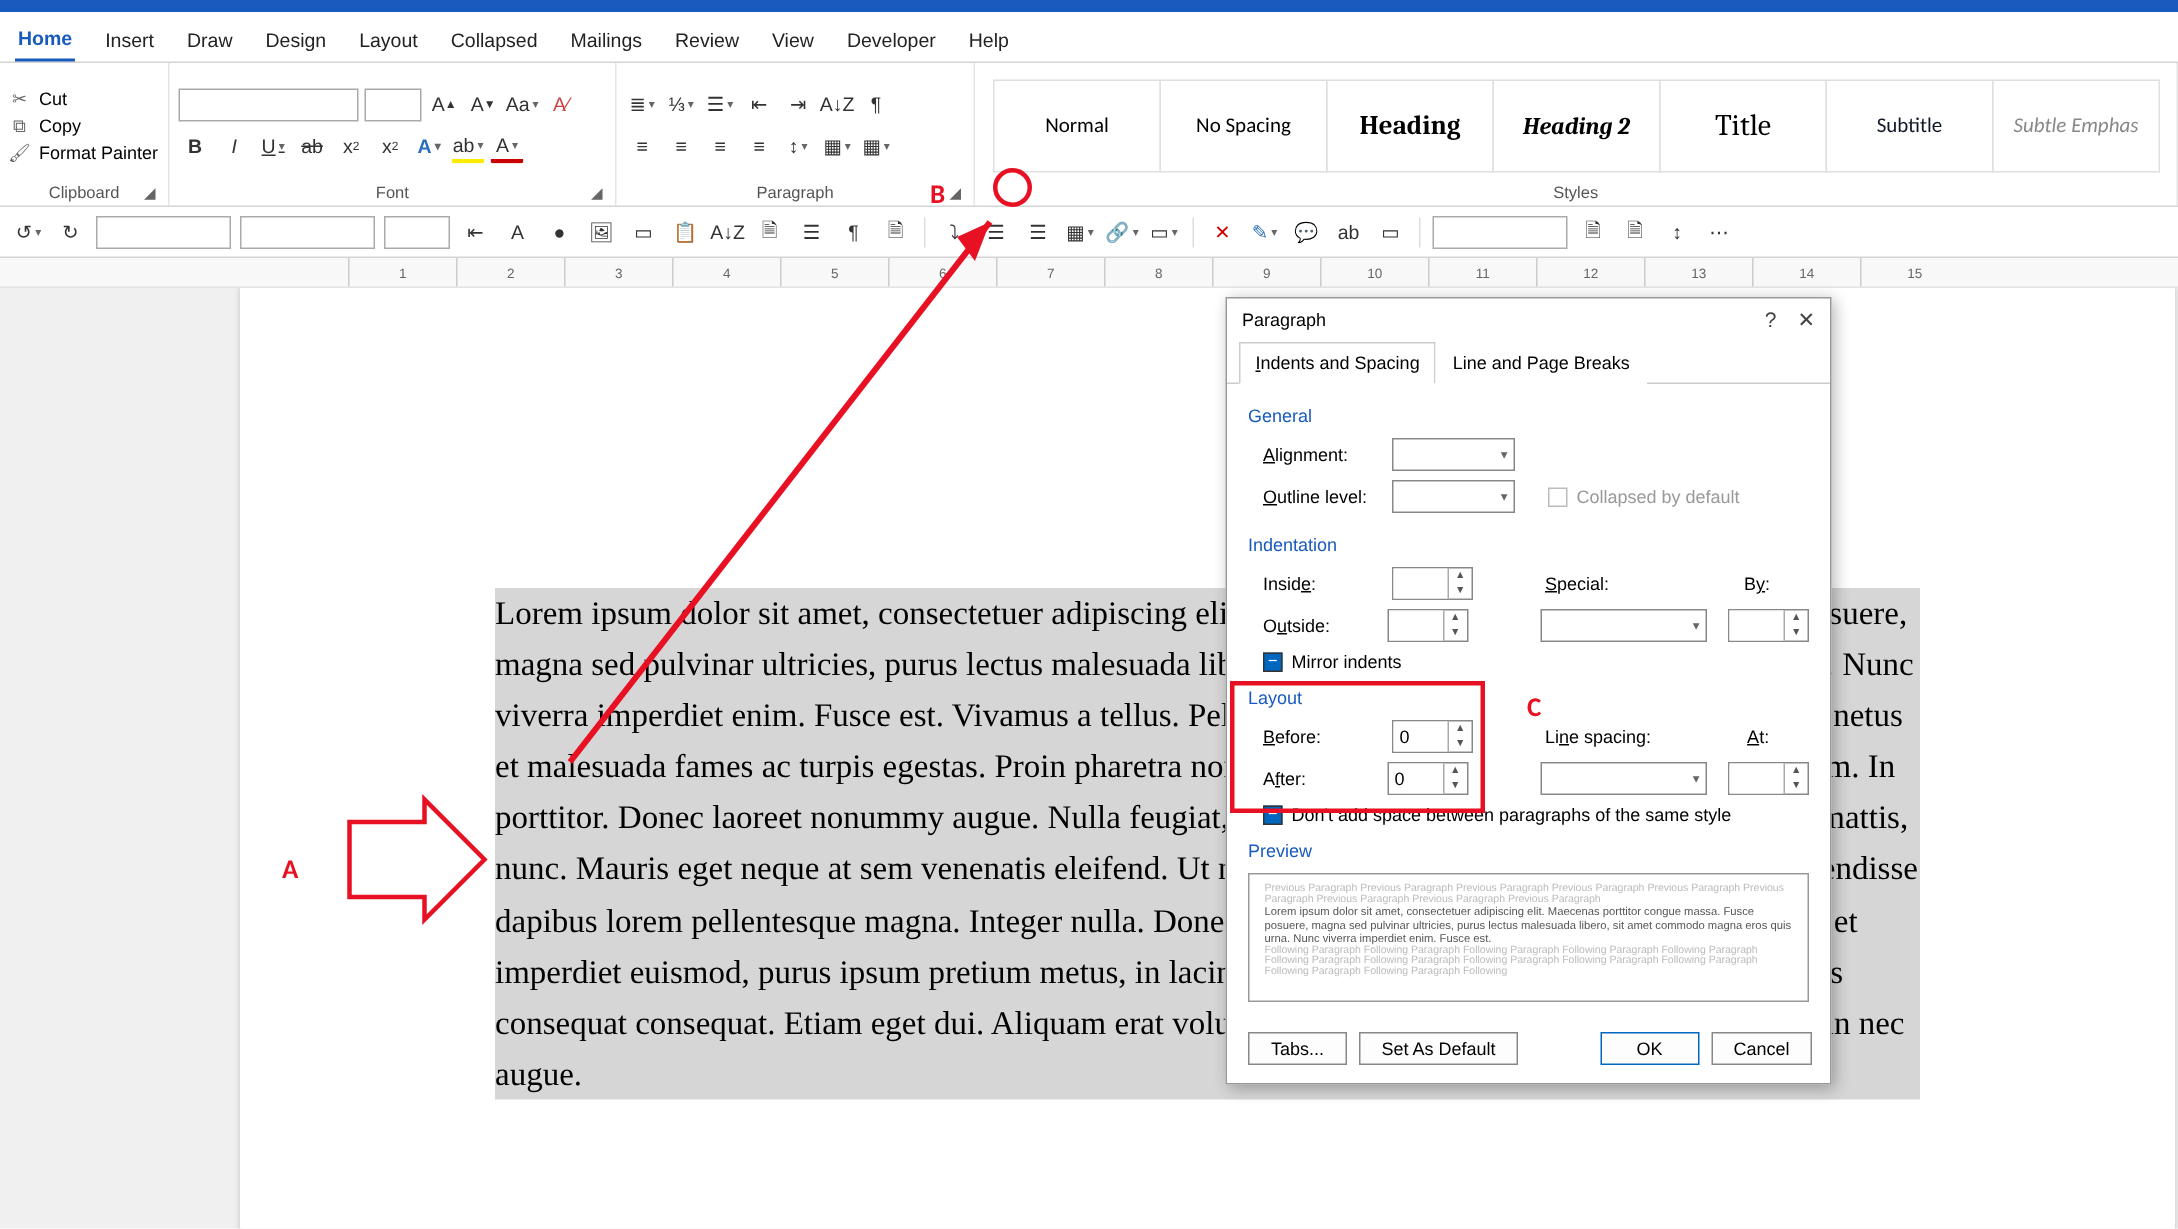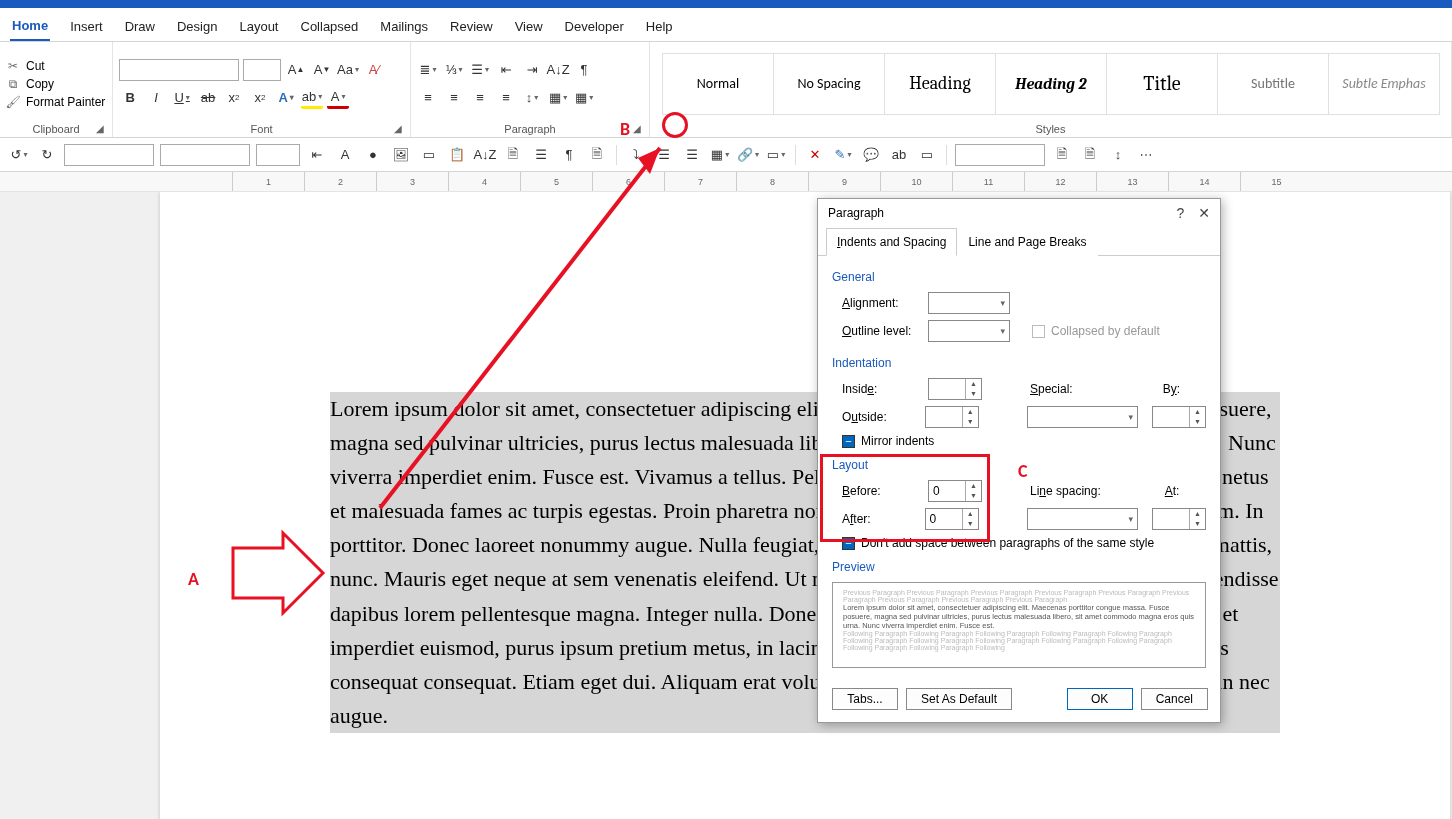--- a/index.html
+++ b/index.html
@@ -38,24 +38,24 @@
 .strike { text-decoration: line-through; }
 
 
 .para-rows { display: flex; flex-direction: column; gap: 6px; }
 
 
 .styles-gallery { flex: 1; display: flex; align-items: center; gap: 0; padding: 0 6px; }
 .style-item { width: 112px; height: 62px; border: 1px solid #e0e0e0; display: flex; align-items: center; justify-content: center; font-size: 14px; cursor: pointer; margin-right: -1px; }
 .style-item.normal { font-family: Calibri, sans-serif; }
 .style-item.nospace { font-family: Calibri, sans-serif; }
-.style-item.h1 { font-family: Cambria, serif; font-weight: normal; font-size: 18px; }
+.style-item.h1 { font-family: Cambria, serif; font-weight: bold; font-size: 18px; }
 .style-item.h2 { font-family: Cambria, serif; font-style: italic; font-weight: bold; font-size: 16px; }
 .style-item.title { font-family: Cambria, serif; font-size: 20px; }
-.style-item.subtitle { font-family: Calibri, sans-serif; color: #737373; }
+.style-item.subtitle { font-family: Calibri, sans-serif; color: #0f172a; }
 .style-item.subtle { font-family: Calibri, sans-serif; font-style: italic; color: #888; }
 
 
 .qat { display: flex; align-items: center; gap: 6px; padding: 4px 8px; border-bottom: 1px solid #d4d4d4; height: 34px; }
 .qat .sep { width: 1px; height: 20px; background: #ddd; margin: 0 2px; }
 .qat .combo { border: 1px solid #aaa; height: 22px; background: #fff; font-size: 12px; }
 .qat .combo.w90 { width: 90px; }
 
 
 .ruler { height: 20px; background: #f8f8f8; border-bottom: 1px solid #e4e4e4; position: relative; font-size: 9px; color: #666; }

